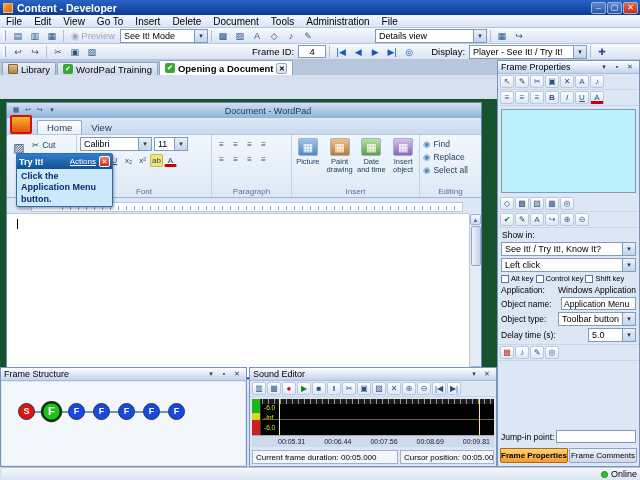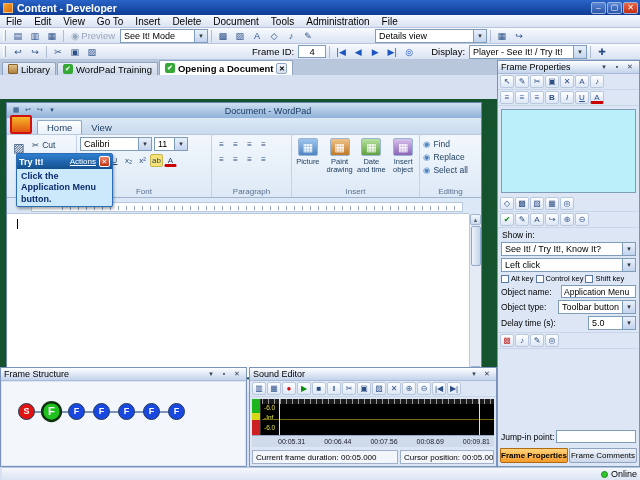--- a/index.html
+++ b/index.html
@@ -426,20 +426,24 @@
       </span>
         <span style="display:flex;align-items:center;gap:2px;">
         <span class="cb"></span>
         <span class="cb-lbl">Control key</span>
       </span>
         <span style="display:flex;align-items:center;gap:2px;">
         <span class="cb"></span>
         <span class="cb-lbl">Shift key</span>
       </span>
       </div>
+    <div class="fp-row" style="justify-content:space-between;">
+      <span class="fp-static">Application:</span>
+      <span class="fp-static">Windows Application</span>
+    </div>
     <div class="fp-row">
       <span class="fp-static" style="width:58px;">Object name:</span>
       <input class="fp-input" value="Application Menu" style="">
     </div>
     <div class="fp-row">
       <span class="fp-static" style="width:58px;">Object type:</span>
       <span class="combo fp-combo">
         <span class="cv">Toolbar button</span>
         <span class="ca">▾</span>
       </span>

